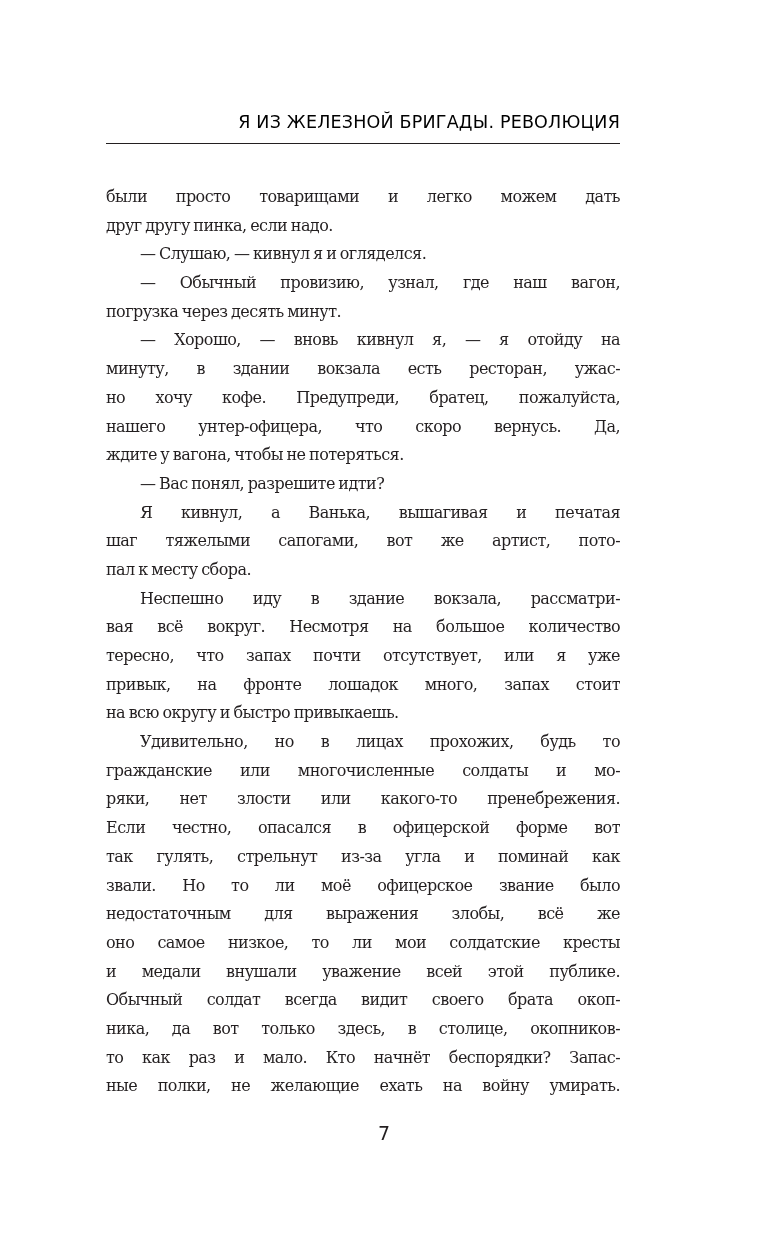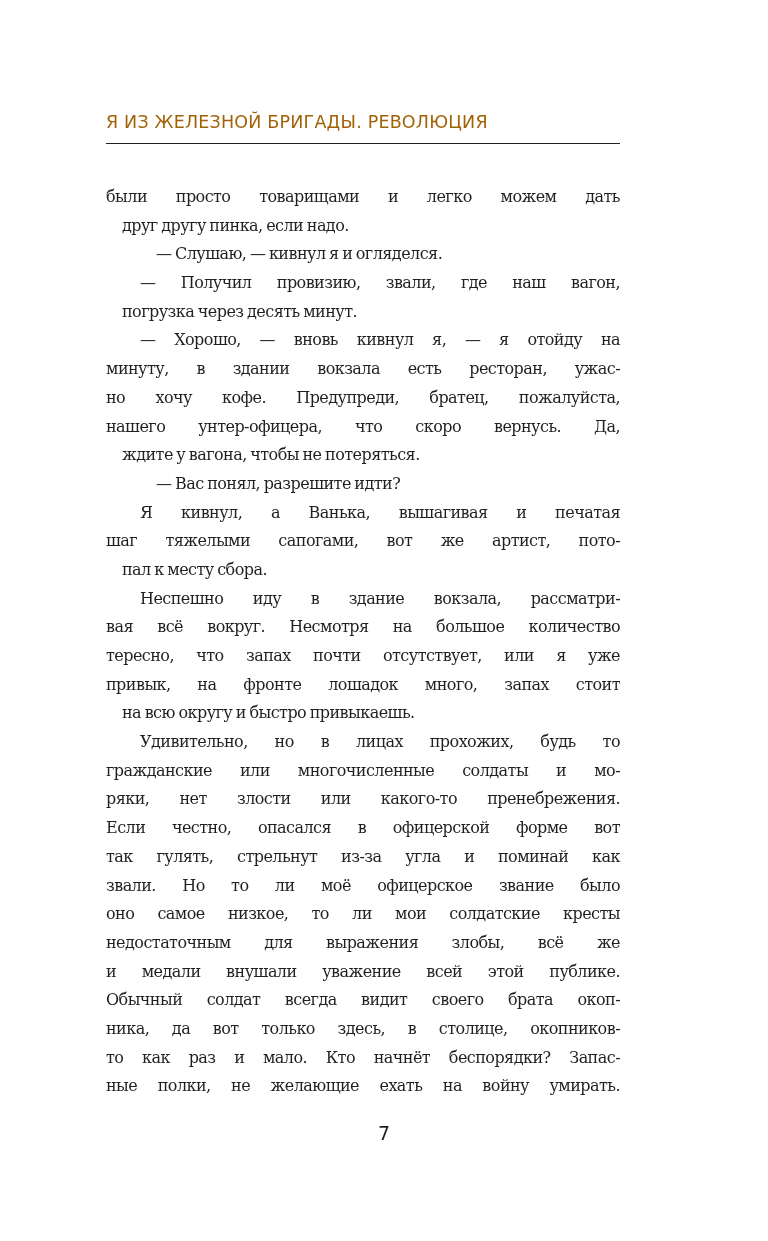--- a/index.html
+++ b/index.html
@@ -12,25 +12,25 @@
       height: 1241px;
       position: relative;
       overflow: hidden;
       color: #231f20;
     }
     .running-head {
       position: absolute;
       left: 106px;
       top: 112px;
       width: 514px;
-      text-align: left;
+      text-align: right;
       font-family: "DejaVu Sans", sans-serif;
       font-size: 17.5px;
       letter-spacing: 0.2px;
-      color: #a16207;
+      color: #000000;
       white-space: nowrap;
     }
     .head-rule {
       position: absolute;
       left: 106px;
       top: 143px;
       width: 514px;
       height: 0;
       border-top: 1.5px solid #231f20;
     }
@@ -51,21 +51,20 @@
       text-align: justify;
       text-align-last: justify;
       letter-spacing: -0.55px;
       word-spacing: -1px;
     }
     .line.indent {
       padding-left: 34px;
     }
     .line.last {
       text-align-last: left;
-      margin-left: 16px;
     }
     .page-number {
       position: absolute;
       left: 0;
       width: 768px;
       top: 1122px;
       text-align: center;
       font-family: "DejaVu Sans", sans-serif;
       font-size: 19px;
       color: #231f20;
@@ -74,21 +73,21 @@
 </head>
 <body>
 
 <div class="running-head">Я ИЗ ЖЕЛЕЗНОЙ БРИГАДЫ. РЕВОЛЮЦИЯ</div>
 <div class="head-rule"></div>
 
 <div class="body-text" id="body-text">
     <span class="line">были просто товарищами и легко можем дать</span>
     <span class="line last">друг другу пинка, если надо.</span>
     <span class="line indent last">— Слушаю, — кивнул я и огляделся.</span>
-    <span class="line indent">— Получил провизию, звали, где наш вагон,</span>
+    <span class="line indent">— Обычный провизию, узнал, где наш вагон,</span>
     <span class="line last">погрузка через десять минут.</span>
     <span class="line indent">— Хорошо, — вновь кивнул я, — я отойду на</span>
     <span class="line">минуту, в здании вокзала есть ресторан, ужас-</span>
     <span class="line">но хочу кофе. Предупреди, братец, пожалуйста,</span>
     <span class="line">нашего унтер-офицера, что скоро вернусь. Да,</span>
     <span class="line last">ждите у вагона, чтобы не потеряться.</span>
     <span class="line indent last">— Вас понял, разрешите идти?</span>
     <span class="line indent">Я кивнул, а Ванька, вышагивая и печатая</span>
     <span class="line">шаг тяжелыми сапогами, вот же артист, пото-</span>
     <span class="line last">пал к месту сбора.</span>
@@ -96,22 +95,22 @@
     <span class="line">вая всё вокруг. Несмотря на большое количество</span>
     <span class="line">тересно, что запах почти отсутствует, или я уже</span>
     <span class="line">привык, на фронте лошадок много, запах стоит</span>
     <span class="line last">на всю округу и быстро привыкаешь.</span>
     <span class="line indent">Удивительно, но в лицах прохожих, будь то</span>
     <span class="line">гражданские или многочисленные солдаты и мо-</span>
     <span class="line">ряки, нет злости или какого-то пренебрежения.</span>
     <span class="line">Если честно, опасался в офицерской форме вот</span>
     <span class="line">так гулять, стрельнут из-за угла и поминай как</span>
     <span class="line">звали. Но то ли моё офицерское звание было</span>
+    <span class="line">недостаточным для выражения злобы, всё же</span>
     <span class="line">оно самое низкое, то ли мои солдатские кресты</span>
-    <span class="line">недостаточным для выражения злобы, всё же</span>
     <span class="line">и медали внушали уважение всей этой публике.</span>
     <span class="line">Обычный солдат всегда видит своего брата окоп-</span>
     <span class="line">ника, да вот только здесь, в столице, окопников-</span>
     <span class="line">то как раз и мало. Кто начнёт беспорядки? Запас-</span>
     <span class="line">ные полки, не желающие ехать на войну умирать.</span>
   </div>
 
 <div class="page-number">7</div>
 
 </body></html>

